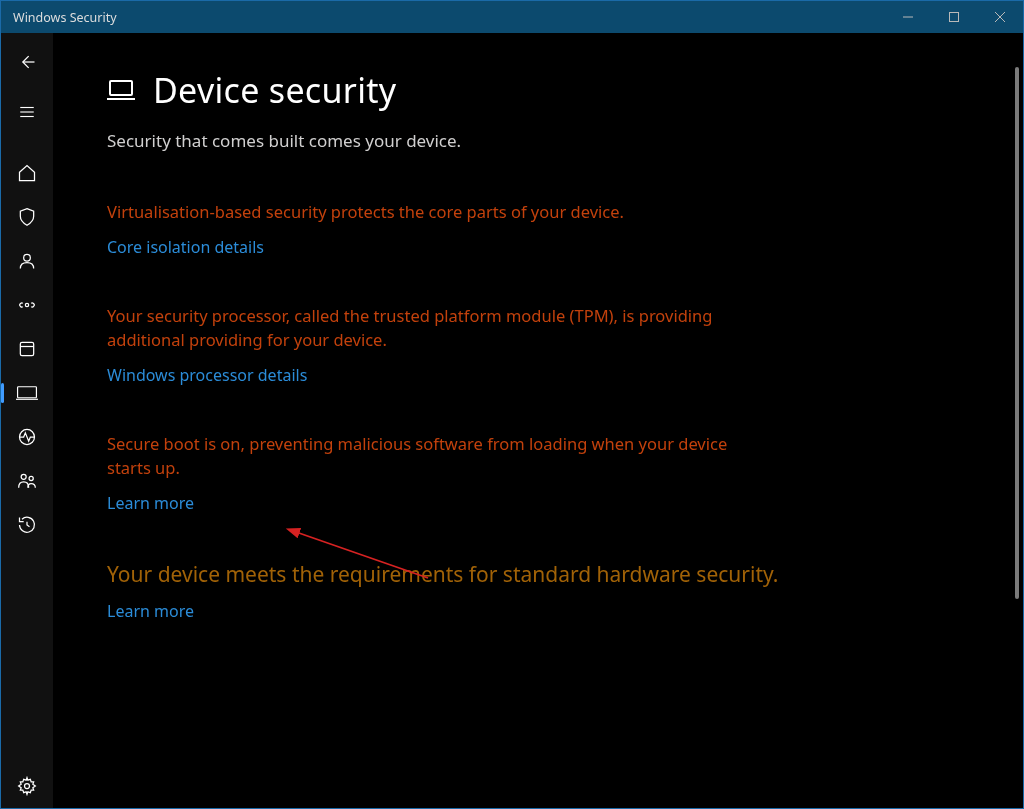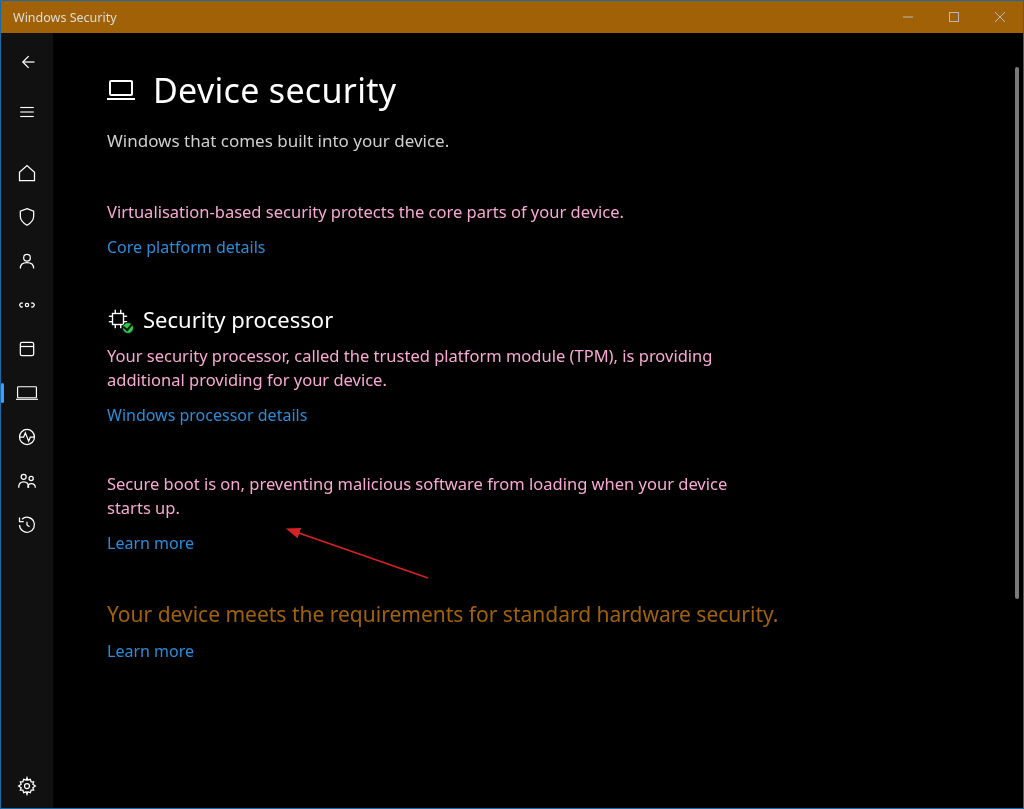--- a/index.html
+++ b/index.html
@@ -9,21 +9,21 @@
     background: #000;
     color: #fff;
     position: relative;
     border: 1px solid #1a6aa8;
   }
   .titlebar {
     height: 32px;
     display: flex;
     align-items: center;
     justify-content: space-between;
-    background: #a16207;
+    background: #0c4a6e;
     padding-left: 12px;
   }
   .titlebar .title { font-size: 12.5px; color: #ddd; }
   .win-controls { display: flex; height: 100%; }
   .win-btn {
     width: 46px; height: 32px;
     display: flex; align-items: center; justify-content: center;
     color: #b9b9b9; font-size: 10px;
   }
   .win-btn svg { stroke: #b9b9b9; }
@@ -70,21 +70,21 @@
   }
   .page-header { display:flex; align-items:center; gap:18px; margin-bottom: 16px;}
   .page-header svg { width:28px; height:22px; stroke:#fff; fill:none; stroke-width:2; margin-top:4px;}
   .page-title { font-size: 34px; font-weight: 400; letter-spacing: 0.3px; color:#fff;}
   .page-sub { font-size: 17px; color:#d0cfcf; margin-bottom: 48px; }
   .section { margin-bottom: 46px; max-width:640px;}
   .section-head { display:flex; align-items:center; gap:14px; margin-bottom:10px;}
   .sec-icon { width:22px; height:22px; display:flex; align-items:center; justify-content:center; position:relative;}
   .sec-icon svg { width:22px; height:22px; }
   .sec-title { font-size: 22px; font-weight: 400; color:#fff; }
-  .sec-desc { font-size: 16.5px; color:#f9a8d4; line-height:1.45; margin-bottom:12px;}
+  .sec-desc { font-size: 16.5px; color:#c2410c; line-height:1.45; margin-bottom:12px;}
   .link { font-size: 16px; color:#2b8cd8; cursor:pointer; display:inline-block;}
   .footer-text { font-size:21px; color:#a16207; margin-top: 46px; margin-bottom: 12px;}
   .badge {
     position:absolute; bottom:-4px; right:-5px;
     width:12px; height:12px;
     border-radius:50%;
     background:#2ecc40;
     border:1.5px solid #111;
     display:flex; align-items:center; justify-content:center;
   }
@@ -222,45 +222,28 @@
   <div class="content">
     <div class="page-header">
       <span>
         <svg viewBox="0 0 28 22">
             <rect x="3" y="2" width="22" height="14" rx="1"></rect>
             <line x1="0" y1="20" x2="28" y2="20"></line>
           </svg>
       </span>
       <h1 class="page-title">Device security</h1>
     </div>
-    <p class="page-sub">Windows that comes built into your device.</p>
+    <p class="page-sub">Security that comes built comes your device.</p>
 
     <div class="section">
       <p class="sec-desc">Virtualisation-based security protects the core parts of your device.</p>
-      <a class="link">Core platform details</a>
+      <a class="link">Core isolation details</a>
     </div>
 
     <div class="section">
-      <div class="section-head">
-        <span class="sec-icon">
-          <svg viewBox="0 0 24 24" fill="none" stroke="#fff" stroke-width="1.5">
-              <rect x="6" y="6" width="12" height="12"></rect>
-              <line x1="2" y1="9" x2="6" y2="9"></line>
-              <line x1="2" y1="15" x2="6" y2="15"></line>
-              <line x1="18" y1="9" x2="22" y2="9"></line>
-              <line x1="18" y1="15" x2="22" y2="15"></line>
-              <line x1="9" y1="2" x2="9" y2="6"></line>
-              <line x1="15" y1="2" x2="15" y2="6"></line>
-              <line x1="9" y1="18" x2="9" y2="22"></line>
-              <line x1="15" y1="18" x2="15" y2="22"></line>
-            </svg>
-          <span class="badge"></span>
-        </span>
-        <h2 class="sec-title">Security processor</h2>
-      </div>
       <p class="sec-desc">Your security processor, called the trusted platform module (TPM), is providing additional providing for your device.</p>
       <a class="link">Windows processor details</a>
     </div>
 
     <div class="section">
       <p class="sec-desc">Secure boot is on, preventing malicious software from loading when your device starts up.</p>
       <a class="link">Learn more</a>
     </div>
 
     <p class="footer-text">Your device meets the requirements for standard hardware security.</p>

